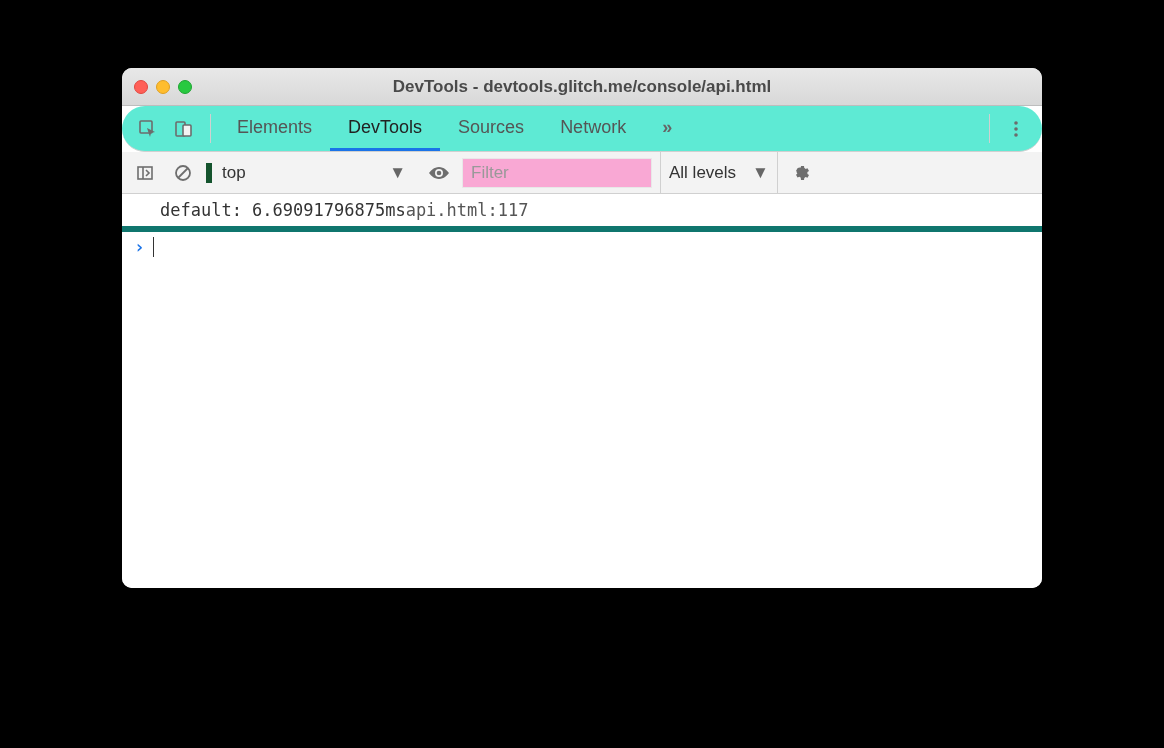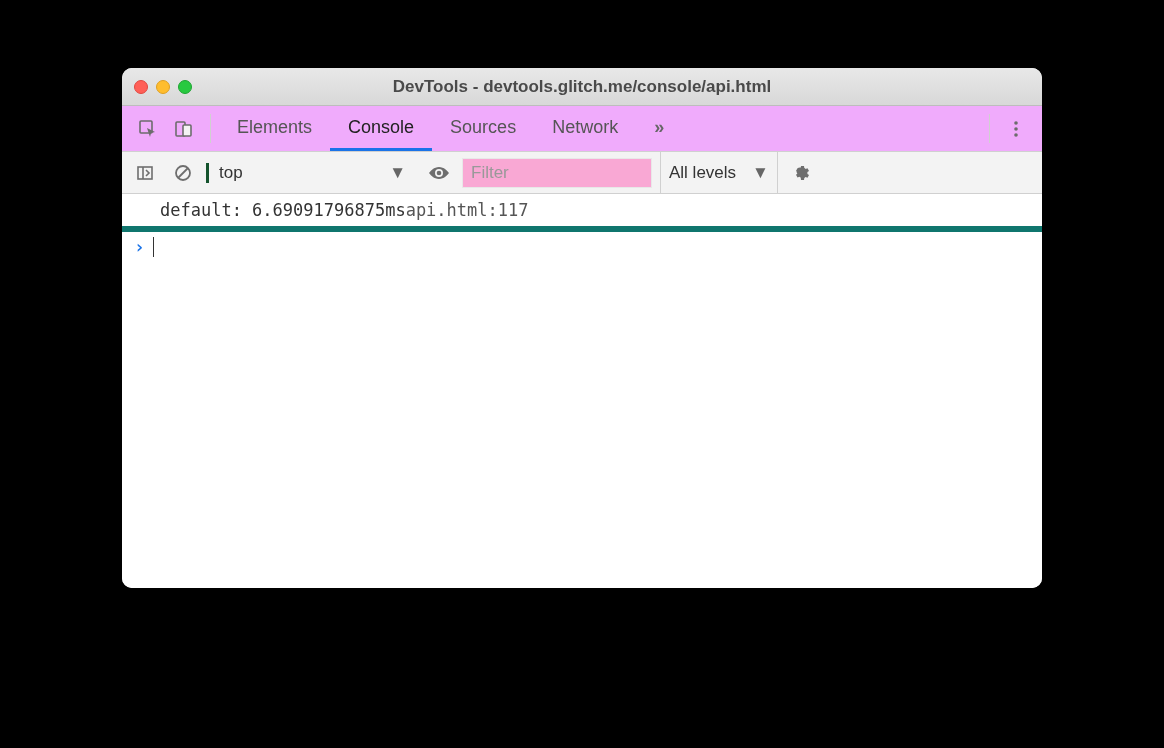--- a/index.html
+++ b/index.html
@@ -41,25 +41,26 @@
     position: absolute;
     left: 0; right: 0;
     text-align: center;
     font-size: 17px;
     color: #4a4a4a;
     pointer-events: none;
     font-weight: bold;
   }
   .tabbar {
     height: 46px;
-    background: #f0abfc;
+    background: #5eead4;
     border-bottom: 1px solid #d0d0d0;
     display: flex;
     align-items: stretch;
     padding: 0 8px;
+    border-radius: 23px;
   }
   .iconbtn {
     width: 36px;
     display: flex;
     align-items: center;
     justify-content: center;
     color: #6c6c6c;
     cursor: pointer;
   }
   .vsep {
@@ -100,21 +101,21 @@
   .context {
     display: flex;
     align-items: center;
     gap: 2px;
     color: #333;
     font-size: 17px;
     padding: 0 10px;
     cursor: pointer;
     min-width: 210px;
     justify-content: space-between;
-    border-left: 3px solid #14532d;
+    border-left: 6px solid #14532d;
   }
   .filter {
     border: none;
     background: #f9a8d4;
     font-size: 17px;
     padding: 4px 8px;
     width: 190px;
     color: #333;
     outline: none;
     border: 1px solid #e8e8e8;
@@ -186,21 +187,21 @@
     </div>
     <div class="iconbtn">
       <svg width="20" height="20" viewBox="0 0 20 20" fill="none" stroke="currentColor" stroke-width="1.6">
         <rect x="2" y="3" width="9" height="14" rx="1"></rect>
         <rect x="9" y="6" width="8" height="11" rx="1" fill="#f3f3f3"></rect>
       </svg>
     </div>
     <div class="vsep"></div>
     <div class="tabs">
       <div class="tab">Elements</div>
-      <div class="tab active">Console</div>
+      <div class="tab active">DevTools</div>
       <div class="tab">Sources</div>
       <div class="tab">Network</div>
       <div class="tab" style="font-weight:bold;color:#666;">»</div>
     </div>
     <div class="spacer"></div>
     <div class="vsep"></div>
     <div class="iconbtn">
       <svg width="18" height="18" viewBox="0 0 18 18" fill="currentColor">
         <circle cx="9" cy="3" r="1.8"></circle>
           <circle cx="9" cy="9" r="1.8"></circle>

